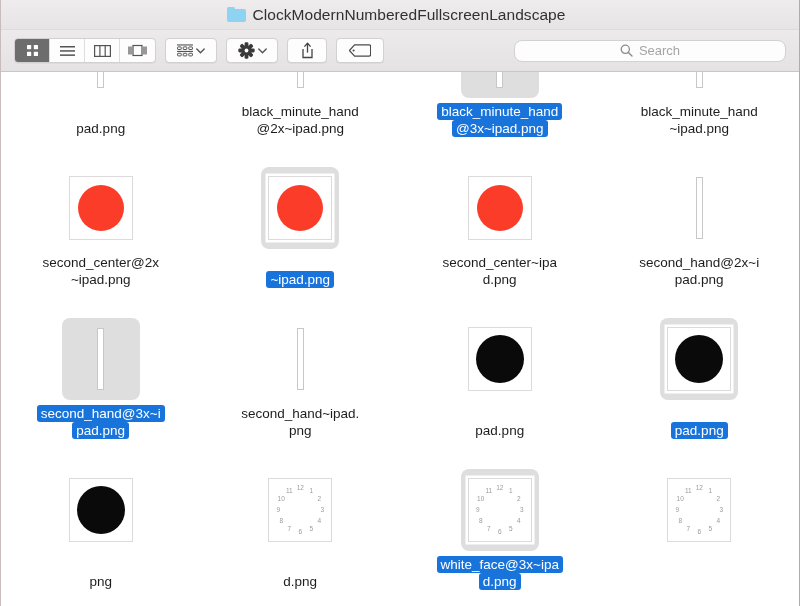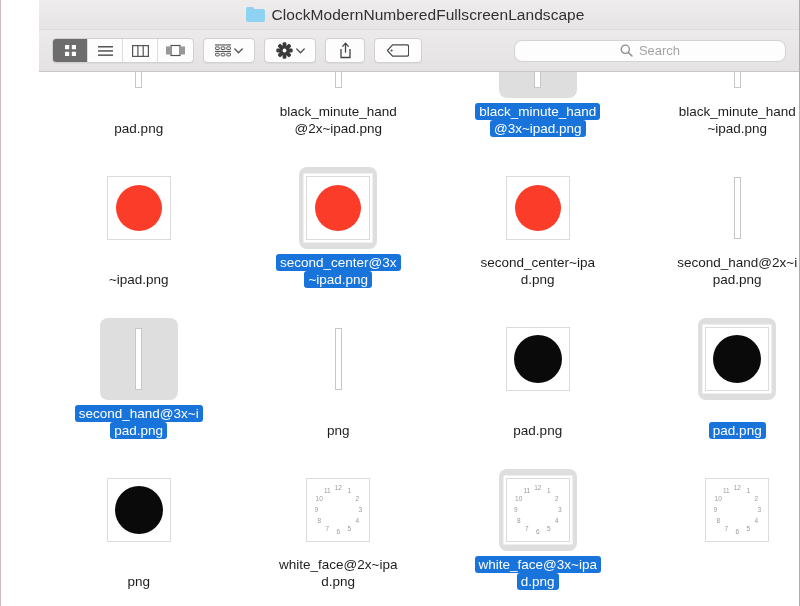--- a/index.html
+++ b/index.html
@@ -10,21 +10,20 @@
     background: #ffffff;
   }
 
   .window {
     position: relative;
     width: 800px; height: 606px;
     background: #ffffff;
     overflow: hidden;
     border-left: 1px solid #c9bcbc;
     border-right: 1px solid #b9a8a8;
-    padding-left: 38px;
   }
 
   
   .titlebar {
     height: 30px;
     background: linear-gradient(to bottom, #eeecec 0%, #e6e4e4 100%);
     border-bottom: 1px solid #dedcdc;
     display: flex;
     align-items: center;
     justify-content: center;
@@ -358,61 +357,61 @@
             </div>
           </div>
           <div class="label"><span class="ln">black_minute_hand</span><br><span class="ln">~ipad.png</span></div>
         </div>
         <div class="cell">
           <div class="thumb-wrap">
             <div class="thumb">
               <div class="shape-circle-red"></div>
             </div>
           </div>
+          <div class="label"><span class="ln">second_center@2x</span><br><span class="ln">~ipad.png</span></div>
+        </div>
+        <div class="cell selected">
+          <div class="thumb-wrap">
+            <div class="thumb">
+              <div class="shape-circle-red"></div>
+            </div>
+          </div>
           <div class="label"><br><span class="ln">~ipad.png</span></div>
         </div>
+        <div class="cell">
+          <div class="thumb-wrap">
+            <div class="thumb">
+              <div class="shape-circle-red"></div>
+            </div>
+          </div>
+          <div class="label"><span class="ln">second_center~ipa</span><br><span class="ln">d.png</span></div>
+        </div>
+        <div class="cell">
+          <div class="thumb-wrap">
+            <div class="thumb bare">
+              <div class="shape-bar"></div>
+            </div>
+          </div>
+          <div class="label"><span class="ln">second_hand@2x~i</span><br><span class="ln">pad.png</span></div>
+        </div>
         <div class="cell selected">
           <div class="thumb-wrap">
-            <div class="thumb">
-              <div class="shape-circle-red"></div>
-            </div>
-          </div>
-          <div class="label"><span class="ln">second_center@3x</span><br><span class="ln">~ipad.png</span></div>
-        </div>
-        <div class="cell">
-          <div class="thumb-wrap">
-            <div class="thumb">
-              <div class="shape-circle-red"></div>
-            </div>
-          </div>
-          <div class="label"><span class="ln">second_center~ipa</span><br><span class="ln">d.png</span></div>
-        </div>
-        <div class="cell">
-          <div class="thumb-wrap">
-            <div class="thumb bare">
-              <div class="shape-bar"></div>
-            </div>
-          </div>
-          <div class="label"><span class="ln">second_hand@2x~i</span><br><span class="ln">pad.png</span></div>
-        </div>
-        <div class="cell selected">
-          <div class="thumb-wrap">
             <div class="thumb bare">
               <div class="shape-bar"></div>
             </div>
           </div>
           <div class="label"><span class="ln">second_hand@3x~i</span><br><span class="ln">pad.png</span></div>
         </div>
         <div class="cell">
           <div class="thumb-wrap">
             <div class="thumb bare">
               <div class="shape-bar"></div>
             </div>
           </div>
-          <div class="label"><br><span class="ln">png</span></div>
+          <div class="label"><span class="ln">second_hand~ipad.</span><br><span class="ln">png</span></div>
         </div>
         <div class="cell">
           <div class="thumb-wrap">
             <div class="thumb">
               <div class="shape-circle-black"></div>
             </div>
           </div>
           <div class="label"><br><span class="ln">pad.png</span></div>
         </div>
         <div class="cell selected">
@@ -443,21 +442,21 @@
                 <span style="left: 40px; top: 48.0526px;">5</span>
                 <span style="left: 29px; top: 51px;">6</span>
                 <span style="left: 18px; top: 48.0526px;">7</span>
                 <span style="left: 9.94744px; top: 40px;">8</span>
                 <span style="left: 7px; top: 29px;">9</span>
                 <span style="left: 9.94744px; top: 18px;">10</span>
                 <span style="left: 18px; top: 9.94744px;">11</span>
               </div>
             </div>
           </div>
-          <div class="label"><span class="ln">white_face@2x~ipa</span><br><span class="ln">d.png</span></div>
+          <div class="label"><br><span class="ln">d.png</span></div>
         </div>
         <div class="cell selected">
           <div class="thumb-wrap">
             <div class="thumb">
               <div class="clockface">
                 <span style="left: 29px; top: 7px;">12</span>
                 <span style="left: 40px; top: 9.94744px;">1</span>
                 <span style="left: 48.0526px; top: 18px;">2</span>
                 <span style="left: 51px; top: 29px;">3</span>
                 <span style="left: 48.0526px; top: 40px;">4</span>

